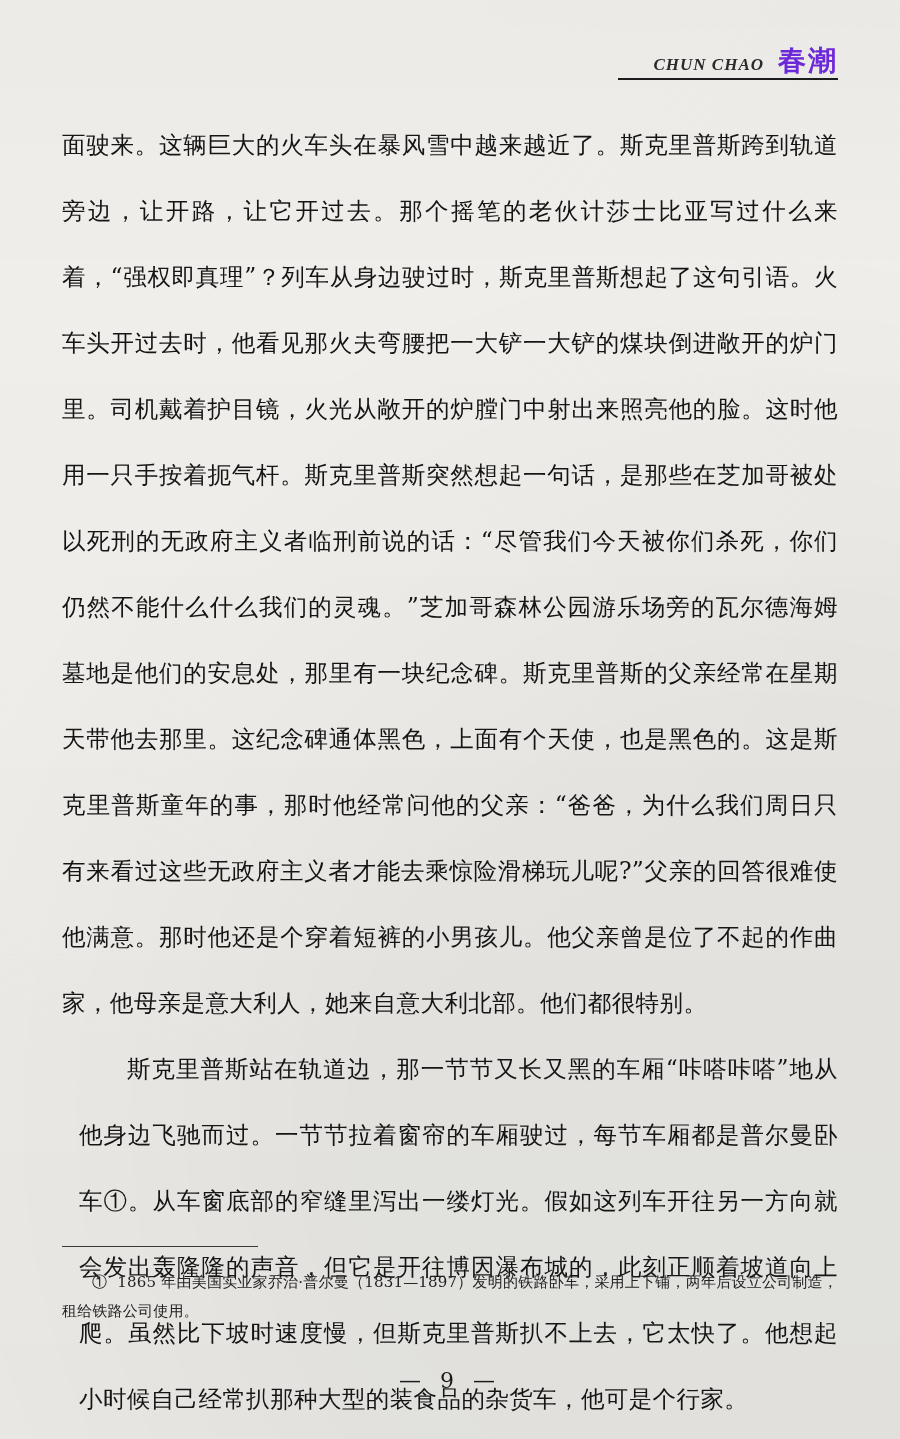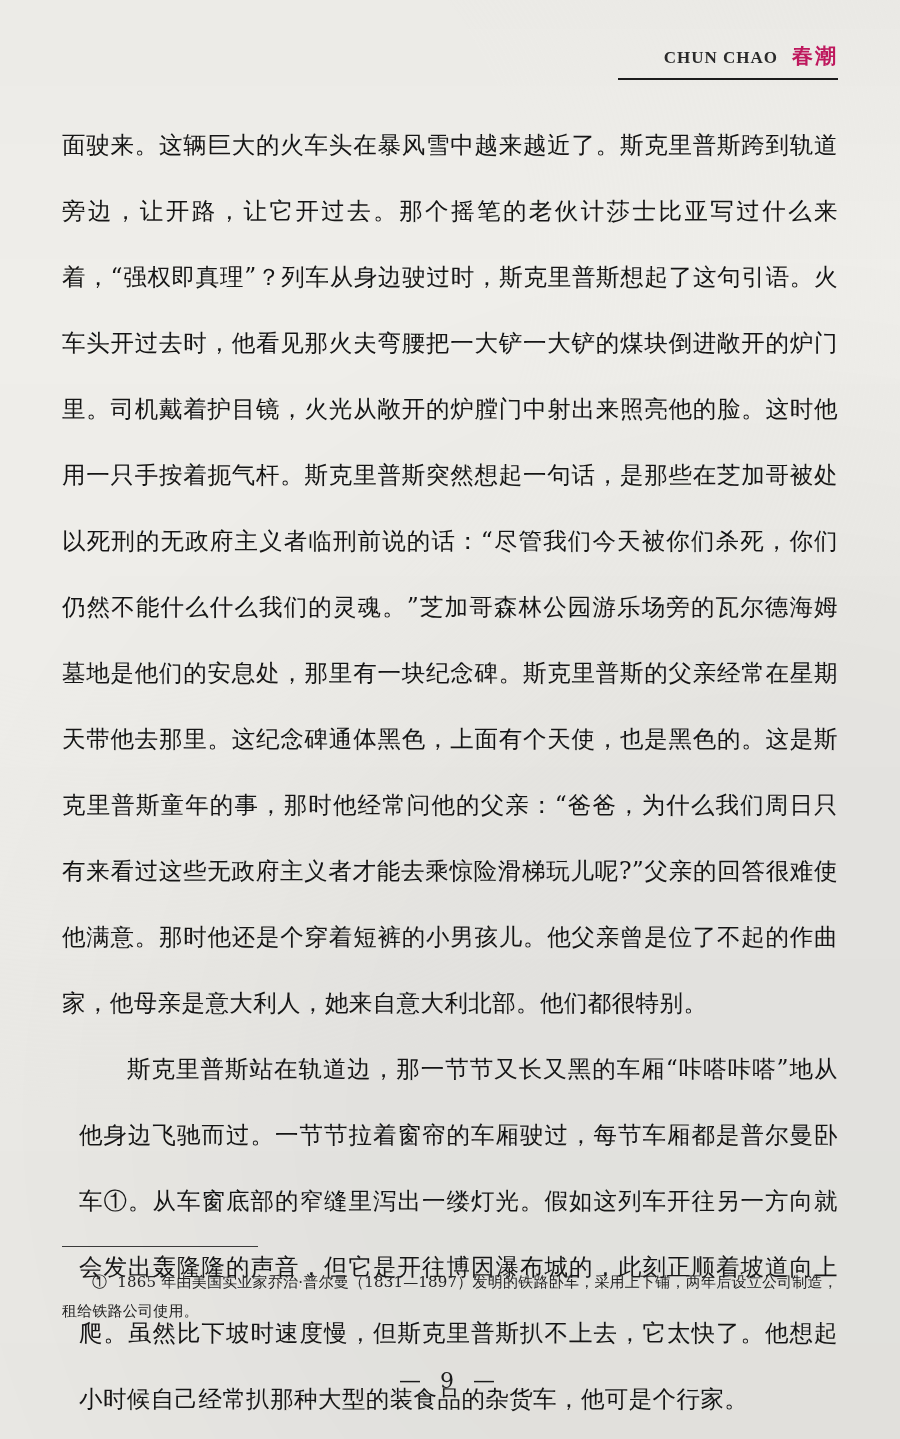--- a/index.html
+++ b/index.html
@@ -38,31 +38,32 @@
   .running-head {
     position: absolute;
     top: 42px;
     right: 62px;
     display: flex;
     align-items: baseline;
     gap: 14px;
   }
   .running-head .latin {
     font-family: "Liberation Serif", "DejaVu Serif", serif;
+    font-style: italic;
     font-weight: 700;
     font-size: 17px;
     letter-spacing: 1px;
     color: #2a2a2a;
   }
   .running-head .cn {
     font-family: "DejaVu Serif", "Liberation Serif", serif;
     font-weight: 700;
-    font-size: 21px;
+    font-size: 28px;
     letter-spacing: 2px;
-    color: #be185d;
+    color: #6d28d9;
   }
   .head-rule {
     position: absolute;
     top: 78px;
     right: 62px;
     width: 220px;
     height: 2px;
     background: #1c1c1c;
   }
 

